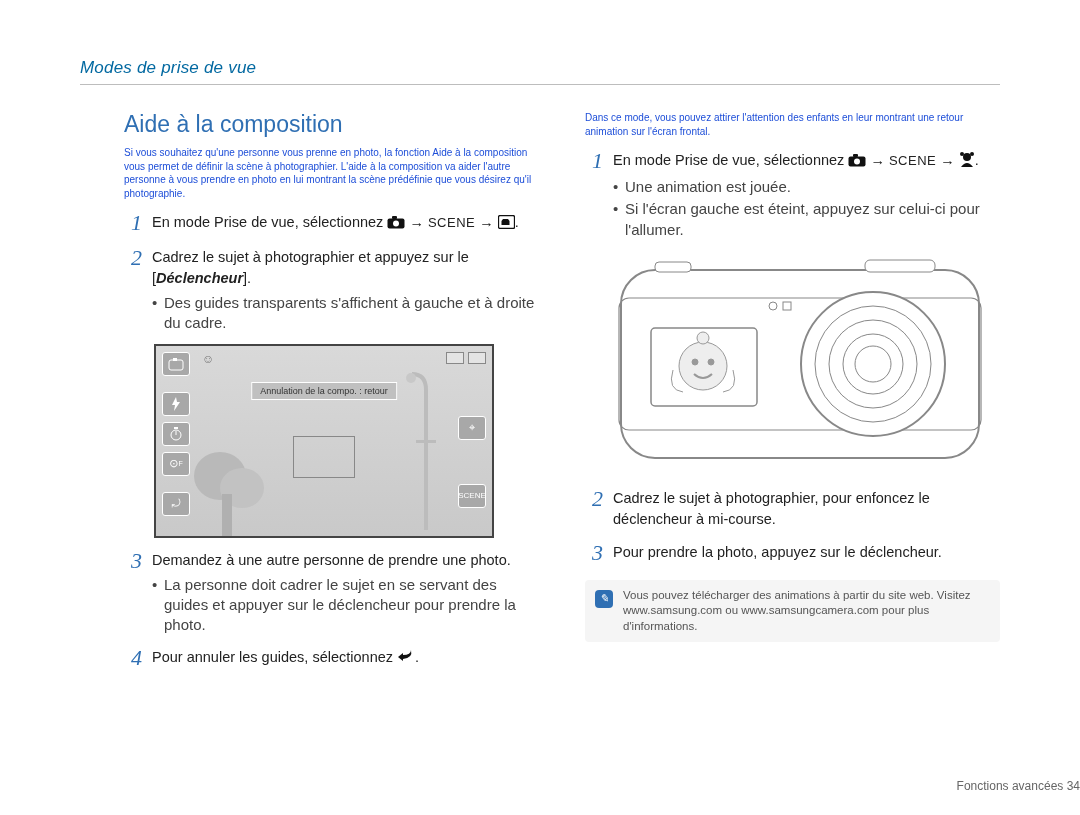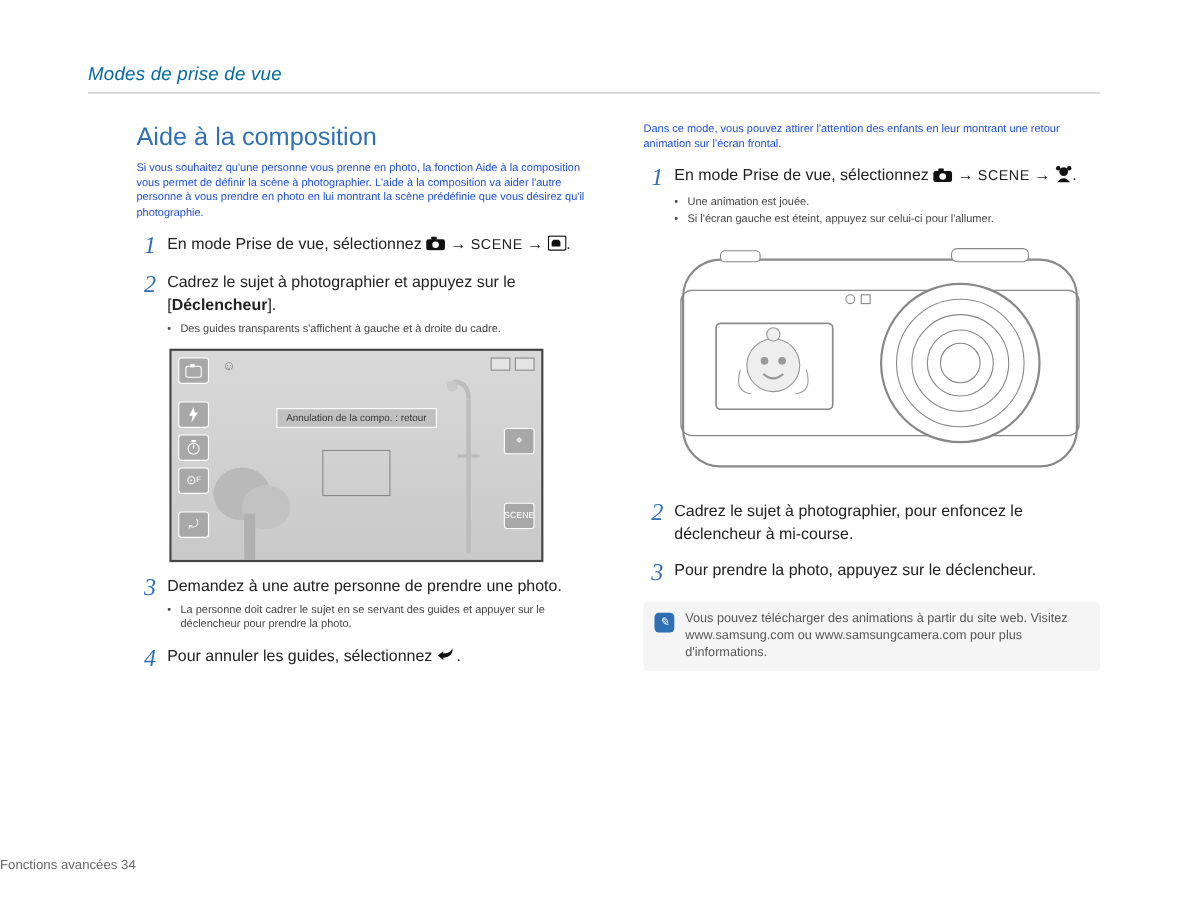--- a/index.html
+++ b/index.html
@@ -57,27 +57,27 @@
     width: 18px;
     flex: 0 0 18px;
     text-align: right;
   }
   ol.steps .body {
     flex: 1;
     font-size: 14.5px;
     line-height: 1.45;
     color: #222;
   }
-  .body strong { font-weight: 700; }
+  .body strong { font-weight: 700; font-style: italic; }
   ul.bullets {
     list-style: none;
     margin-top: 4px;
   }
   ul.bullets li {
-    font-size: 10px;
+    font-size: 15px;
     line-height: 1.35;
     color: #444;
     position: relative;
     padding-left: 12px;
     margin-top: 2px;
   }
   ul.bullets li::before {
     content: "•";
     position: absolute;
     left: 0;
@@ -121,21 +121,21 @@
     color:#777;
     font-size: 12px;
   }
   .fs-batt {
     position: absolute; top: 6px; right: 6px;
     display:flex; gap:4px;
   }
   .fs-batt span { width: 18px; height: 12px; border: 1px solid #888; background:#e4e4e4; }
   .fs-banner {
     position: absolute;
-    top: 52px; left: 50%; transform: translateX(-50%);
+    top: 36px; left: 50%; transform: translateX(-50%);
     background: #c0c0c0;
     border: 1px solid #fff;
     font-size: 9px;
     padding: 3px 8px;
     color: #333;
     text-align: center;
   }
   .fs-frame {
     position: absolute;
     top: 90px; left: 50%; transform: translateX(-50%);
@@ -178,21 +178,21 @@
     margin-top: 2px;
   }
   .figure-cam {
     width: 370px;
     margin: 14px 0 8px 30px;
   }
   .footer {
     position: absolute;
     bottom: 22px;
     left: 0; right: 0;
-    text-align: left;
+    text-align: right;
     font-size: 12px;
     color: #666;
   }
 </style>
 </head>
 <body>
 
 <div class="page">
 
   <div class="breadcrumb">Modes de prise de vue</div>

